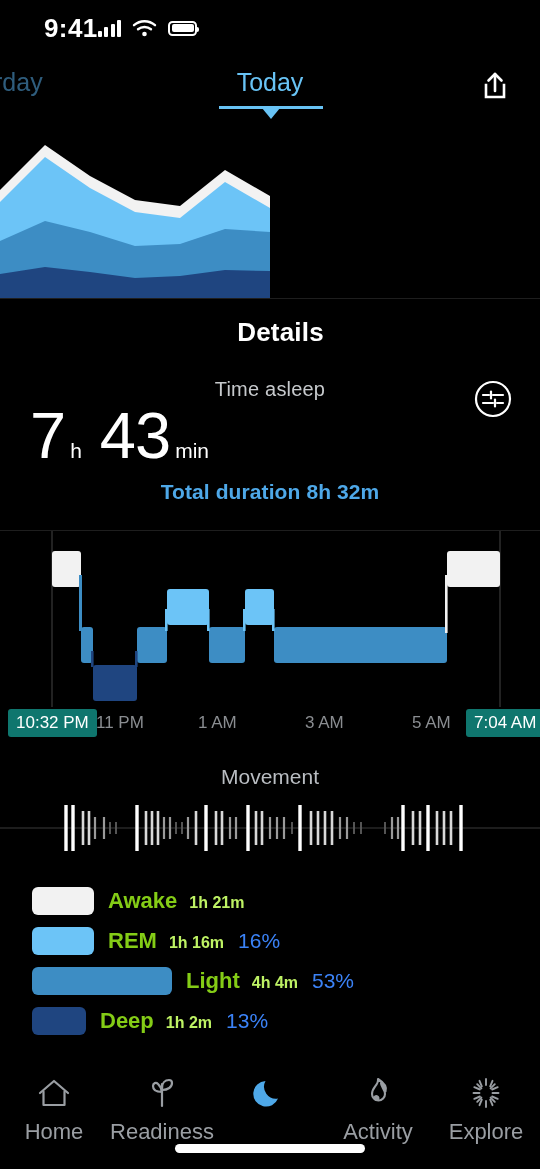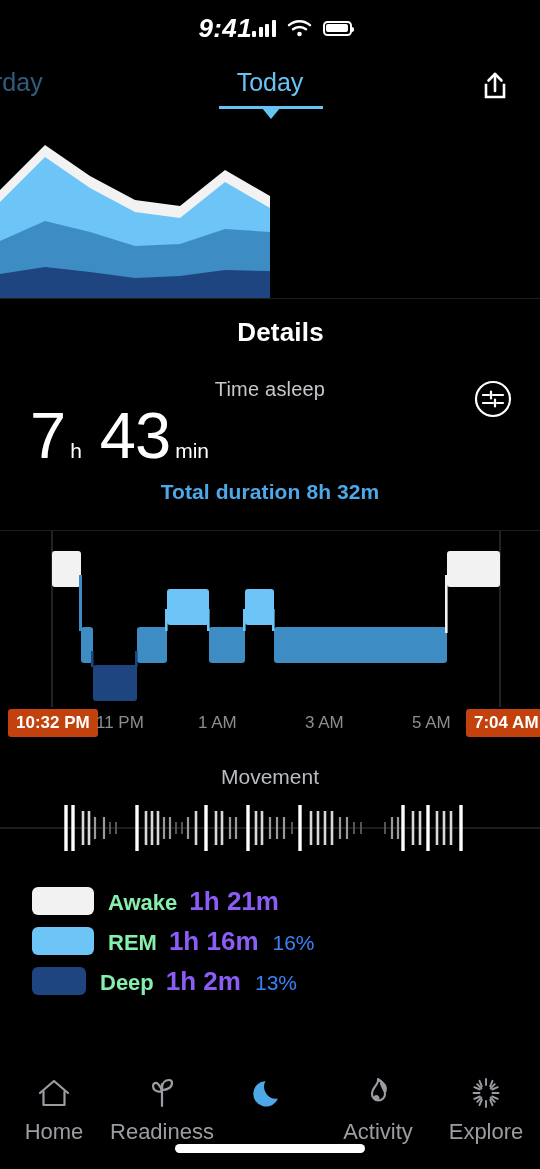--- a/index.html
+++ b/index.html
@@ -6,21 +6,21 @@
   html,body { background:#000; }
   body {
     width:540px; height:1169px;
     font-family:"Liberation Sans", sans-serif;
     color:#fff; overflow:hidden; position:relative;
   }
 
   
   .statusbar {
     height:56px; display:flex; align-items:center;
-    justify-content:center; padding:0 34px 0 44px;font-style:italic;
+    justify-content:flex-start; padding:0 34px 0 44px;
   }
   .status-time { font-size:26px; font-weight:600; letter-spacing:.4px; color:#fff; }
   .status-icons { display:flex; align-items:center; gap:11px; }
   .signal { display:flex; align-items:flex-end; gap:2.5px; height:17px; }
   .signal i { width:4px; background:#fff; border-radius:1px; display:block; }
   .signal i:nth-child(1){ height:6px; }
   .signal i:nth-child(2){ height:9.5px; }
   .signal i:nth-child(3){ height:13px; }
   .signal i:nth-child(4){ height:17px; }
   .batt {
@@ -83,39 +83,39 @@
   .hypno svg { display:block; }
 
   .axis {
     position:relative; height:34px; margin-top:2px;
   }
   .axis .tick {
     position:absolute; top:0; font-size:17px; color:#8a8d91; font-weight:500;
     white-space:nowrap; line-height:28px;
   }
   .axis .tick.badge {
-    color:#fff; font-weight:700; background:#c2410c;
+    color:#fff; font-weight:400; background:#0f766e;
     padding:0 8px; border-radius:3px;
   }
 
   
   .movement-title {
     text-align:center; font-size:21px; color:#b9bdc2;
     font-weight:500; padding:22px 0 8px;
   }
   .movement-wave { height:62px; }
   .movement-wave svg { display:block; }
 
   
   .legend { padding:22px 0 0 32px; }
   .legend-row { display:flex; align-items:center; height:40px; }
   .legend-bar { height:28px; border-radius:6px; flex:0 0 auto; }
   .legend-txt { display:flex; align-items:baseline; margin-left:14px; white-space:nowrap; }
-  .legend-name { font-size:22px; font-weight:700; color:#86efac; }
-  .legend-dur { font-size:26px; font-weight:700; color:#8b5cf6; margin-left:12px; }
+  .legend-name { font-size:22px; font-weight:700; color:#84cc16; }
+  .legend-dur { font-size:16px; font-weight:700; color:#bef264; margin-left:12px; }
   .legend-pct { font-size:21px; font-weight:500; color:#3b82f6; margin-left:14px; }
 
   
   .tabbar {
     position:absolute; bottom:0; left:0; right:0; height:108px;
     display:flex; align-items:flex-start; padding-top:14px;
   }
   .tabitem {
     flex:1; display:flex; flex-direction:column;
     align-items:center; gap:8px;
@@ -331,20 +331,28 @@
       <span class="legend-dur">1h 21m</span>
       <span class="legend-pct"></span>
     </span>
   </div>
   <div class="legend-row">
     <span class="legend-bar" style="background: rgb(108, 196, 247); width: 62px;"></span>
     <span class="legend-txt">
       <span class="legend-name">REM</span>
       <span class="legend-dur">1h 16m</span>
       <span class="legend-pct">16%</span>
+    </span>
+  </div>
+  <div class="legend-row">
+    <span class="legend-bar" style="background: rgb(61, 141, 196); width: 140px;"></span>
+    <span class="legend-txt">
+      <span class="legend-name">Light</span>
+      <span class="legend-dur">4h 4m</span>
+      <span class="legend-pct">53%</span>
     </span>
   </div>
   <div class="legend-row">
     <span class="legend-bar" style="background: rgb(31, 69, 128); width: 54px;"></span>
     <span class="legend-txt">
       <span class="legend-name">Deep</span>
       <span class="legend-dur">1h 2m</span>
       <span class="legend-pct">13%</span>
     </span>
   </div>

